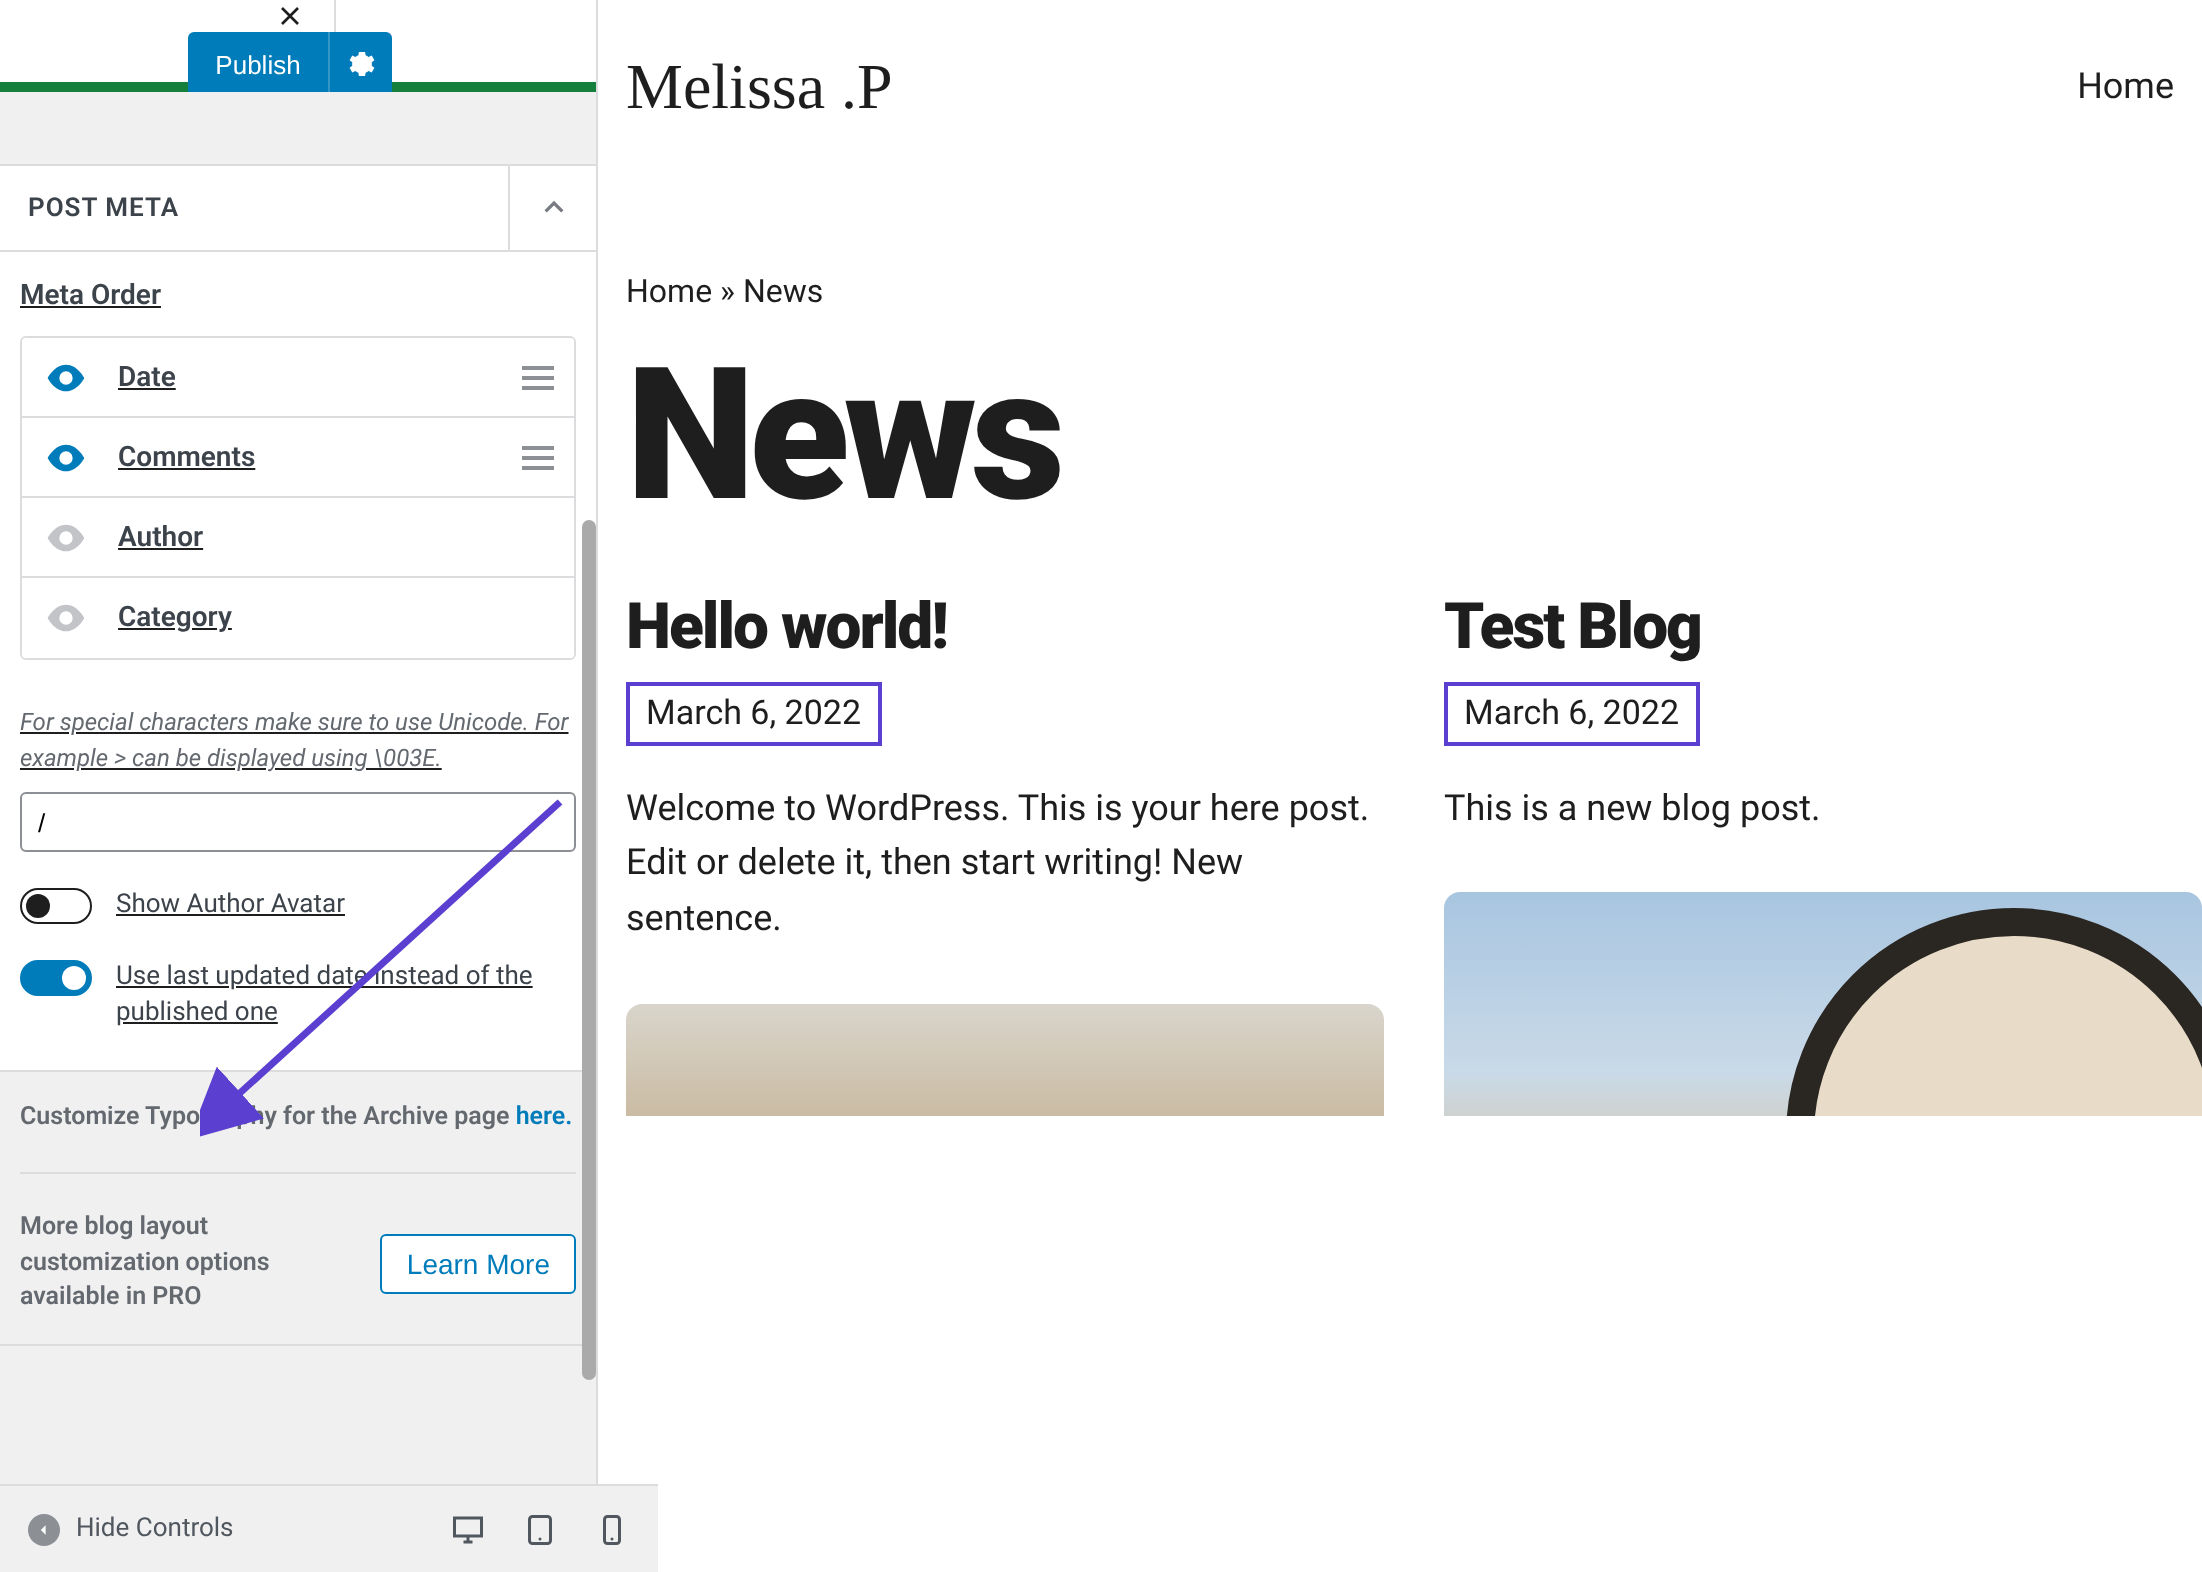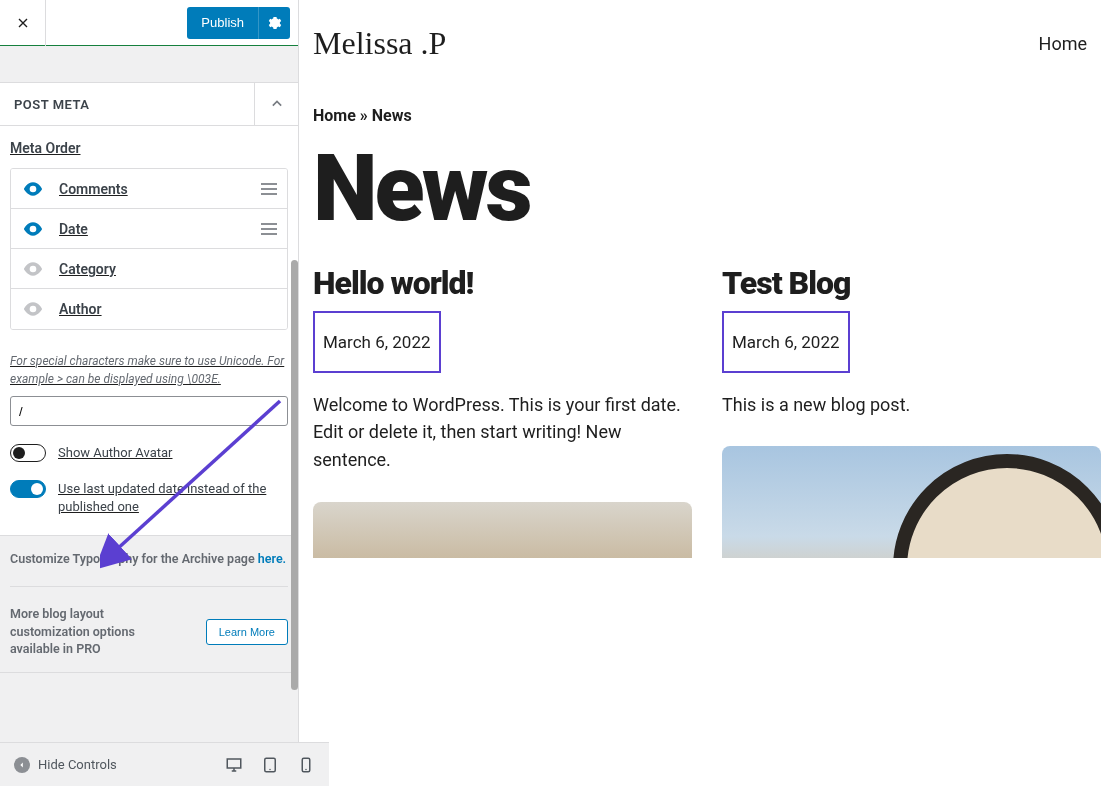--- a/index.html
+++ b/index.html
@@ -1,21 +1,21 @@
 <!DOCTYPE html>
 <html><head>
 <meta charset="utf-8">
 <style>
 * { margin: 0; padding: 0; box-sizing: border-box; }
 body { font-family: -apple-system, BlinkMacSystemFont, "Segoe UI", Roboto, sans-serif; font-size: 13px; color: #1e1e1e; background: #fff; width: 1101px; height: 786px; overflow: hidden; position: relative; }
 
 
 .sidebar { position: absolute; left: 0; top: 0; width: 299px; height: 786px; background: #f0f0f1; border-right: 1px solid #dcdcde; display: flex; flex-direction: column; }
 
-.topbar { height: 46px; background: #fff; border-bottom: 1px solid #15803d; display: flex; align-items: center; justify-content: space-between; padding: 0 8px 0 0; }
+.topbar { height: 46px; background: #fff; border-bottom: 5px solid #15803d; display: flex; align-items: center; justify-content: space-between; padding: 0 8px 0 0; flex-direction: column; }
 .close-pane { width: 46px; height: 46px; display: flex; align-items: center; justify-content: center; border-right: 1px solid #dcdcde; cursor: pointer; }
 .close-pane svg { width: 16px; height: 16px; }
 .publish-wrap { display: flex; align-items: center; gap: 0; }
 .publish-btn { background: #007cba; color: #fff; border: none; height: 32px; padding: 0 14px; font-size: 13px; border-radius: 3px 0 0 3px; cursor: pointer; }
 .gear-btn { background: #007cba; color: #fff; width: 32px; height: 32px; display: flex; align-items: center; justify-content: center; border-radius: 0 3px 3px 0; border-left: 1px solid rgba(255,255,255,0.2); cursor: pointer; }
 .gear-btn svg { width: 16px; height: 16px; }
 
 .spacer-bar { height: 36px; background: #f0f0f1; }
 
 .section-header { background: #fff; border: 1px solid #dcdcde; border-left: none; border-right: none; height: 44px; display: flex; align-items: center; justify-content: space-between; padding: 0 14px; }
@@ -46,46 +46,46 @@
 .toggle .knob { position: absolute; width: 12px; height: 12px; background: #1e1e1e; border-radius: 50%; top: 2px; left: 2px; }
 .toggle.on { background: #007cba; border-color: #007cba; }
 .toggle.on .knob { background: #fff; left: auto; right: 2px; }
 .toggle-label { font-size: 13px; color: #3c434a; line-height: 1.4; }
 
 .footer-panel { background: #f0f0f1; padding: 14px 10px; border-bottom: 1px solid #dcdcde; }
 .footer-text { font-size: 12.5px; font-weight: 600; color: #646970; line-height: 1.5; }
 .footer-text a { color: #007cba; text-decoration: none; }
 .pro-row { display: flex; justify-content: space-between; align-items: center; margin-top: 18px; padding-top: 18px; border-top: 1px solid #dcdcde; }
 .pro-text { font-size: 12.5px; font-weight: 600; color: #646970; line-height: 1.4; max-width: 150px; }
-.learn-btn { border: 1px solid #007cba; color: #007cba; background: #fff; padding: 6px 12px; border-radius: 3px; font-size: 11px; cursor: pointer; }
+.learn-btn { border: 1px solid #007cba; color: #007cba; background: #fff; padding: 6px 12px; border-radius: 3px; font-size: 14px; cursor: pointer; }
 
 .bottombar { position: absolute; bottom: 0; left: 0; width: 329px; height: 44px; background: #f0f0f1; border-top: 1px solid #dcdcde; display: flex; align-items: center; padding: 0 14px; justify-content: space-between; }
 .hide-controls { display: flex; align-items: center; gap: 8px; color: #50575e; font-size: 13px; cursor: pointer; }
 .hide-controls .circ { width: 16px; height: 16px; border-radius: 50%; background: #8c8f94; display: flex; align-items: center; justify-content: center; }
 .hide-controls .circ svg { width: 8px; height: 8px; fill: #fff; }
 .devices { display: flex; gap: 18px; }
 .devices svg { width: 18px; height: 18px; fill: #50575e; cursor: pointer; }
 
 .scroll-indicator { position: absolute; right: 0; top: 260px; width: 7px; height: 430px; background: #aaa; border-radius: 4px; }
 
 
 .preview { position: absolute; left: 299px; top: 0; right: 0; height: 558px; background: #fff; padding: 16px 0 0 14px; overflow: hidden; }
 .site-header { display: flex; justify-content: space-between; align-items: center; padding-right: 14px; height: 54px; }
 .site-logo { font-family: "Brush Script MT", cursive; font-size: 32px; font-weight: 500; }
 .nav-home { font-size: 18px; color: #1e1e1e; }
 
-.breadcrumb { margin-top: 36px; font-size: 16px; color: #1e1e1e; font-weight: bold; }
+.breadcrumb { margin-top: 66px; font-size: 16px; color: #1e1e1e; }
 .breadcrumb a { color: #1e1e1e; text-decoration: none; }
 
 .page-title { font-size: 92px; font-weight: 900; letter-spacing: -3px; margin-top: 18px; line-height: 1; }
 
 .posts { display: flex; gap: 30px; margin-top: 32px; }
 .post { flex: 1; min-width: 0; }
 .post-title { font-size: 32px; font-weight: 900; letter-spacing: -1px; line-height: 1.05; margin-bottom: 10px; }
-.post-date { display: inline-block; border: 2.5px solid #5b3fd1; padding: 19px 8px; font-size: 17px; margin-bottom: 18px; }
+.post-date { display: inline-block; border: 2.5px solid #5b3fd1; padding: 4px 8px; font-size: 17px; margin-bottom: 18px; }
 .post-excerpt { font-size: 18px; line-height: 1.55; margin-bottom: 28px; }
 .post-img { width: 100%; height: 226px; border-radius: 8px; }
 .img1 { background: linear-gradient(180deg, #d9d5cc 0%, #c8b89e 28%, #786050 40%, #4a3d35 55%, #3a3530 72%, #2a2622 100%); position: relative; overflow: hidden; }
 .img1::before { content:""; position:absolute; left:50%; top:48%; transform:translateX(-50%); width:6px; height:120px; background:#555; }
 .img1::after { content:""; position:absolute; left:50%; bottom:10px; transform:translateX(-50%); width:48px; height:88px; background:#111; border-radius:20px 20px 8px 8px; }
 .img2 { background: linear-gradient(180deg, #a8c5e0 0%, #c9dae8 40%, #d4c9b8 60%, #c4a88f 100%); position: relative; overflow:hidden; }
 .img2::after { content:""; position:absolute; right:-20px; bottom:-10px; width:200px; height:200px; background:#e8dcc8; border-radius:50% 50% 0 0; border:14px solid #2a2622; }
 
 .arrow { position: absolute; left: 100px; top: 396px; pointer-events: none; z-index: 5; }
 </style>
@@ -123,55 +123,55 @@
 
   <div class="panel-body">
     <div class="field-label">Meta Order</div>
     <div class="meta-list">
       <div class="meta-row active">
         <span class="eye">
             <svg viewBox="0 0 24 16">
               <path d="M12 0C5 0 1 8 1 8s4 8 11 8 11-8 11-8-4-8-11-8zm0 12a4 4 0 110-8 4 4 0 010 8z"></path>
             </svg>
           </span>
+        <span class="label">Date</span>
+        <span class="drag">
+            <svg viewBox="0 0 16 14">
+              <path d="M0 2h16M0 7h16M0 12h16" stroke="#8c8f94" stroke-width="2"></path>
+            </svg>
+          </span>
+      </div>
+      <div class="meta-row active">
+        <span class="eye">
+            <svg viewBox="0 0 24 16">
+              <path d="M12 0C5 0 1 8 1 8s4 8 11 8 11-8 11-8-4-8-11-8zm0 12a4 4 0 110-8 4 4 0 010 8z"></path>
+            </svg>
+          </span>
         <span class="label">Comments</span>
         <span class="drag">
             <svg viewBox="0 0 16 14">
               <path d="M0 2h16M0 7h16M0 12h16" stroke="#8c8f94" stroke-width="2"></path>
             </svg>
           </span>
       </div>
-      <div class="meta-row active">
-        <span class="eye">
-            <svg viewBox="0 0 24 16">
-              <path d="M12 0C5 0 1 8 1 8s4 8 11 8 11-8 11-8-4-8-11-8zm0 12a4 4 0 110-8 4 4 0 010 8z"></path>
-            </svg>
-          </span>
-        <span class="label">Date</span>
-        <span class="drag">
-            <svg viewBox="0 0 16 14">
-              <path d="M0 2h16M0 7h16M0 12h16" stroke="#8c8f94" stroke-width="2"></path>
-            </svg>
-          </span>
-      </div>
       <div class="meta-row inactive">
         <span class="eye">
             <svg viewBox="0 0 24 16">
               <path d="M12 0C5 0 1 8 1 8s4 8 11 8 11-8 11-8-4-8-11-8zm0 12a4 4 0 110-8 4 4 0 010 8z"></path>
             </svg>
           </span>
+        <span class="label">Author</span>
+      </div>
+      <div class="meta-row inactive">
+        <span class="eye">
+            <svg viewBox="0 0 24 16">
+              <path d="M12 0C5 0 1 8 1 8s4 8 11 8 11-8 11-8-4-8-11-8zm0 12a4 4 0 110-8 4 4 0 010 8z"></path>
+            </svg>
+          </span>
         <span class="label">Category</span>
-      </div>
-      <div class="meta-row inactive">
-        <span class="eye">
-            <svg viewBox="0 0 24 16">
-              <path d="M12 0C5 0 1 8 1 8s4 8 11 8 11-8 11-8-4-8-11-8zm0 12a4 4 0 110-8 4 4 0 010 8z"></path>
-            </svg>
-          </span>
-        <span class="label">Author</span>
       </div>
     </div>
 
     <div class="sep-section">
       <div class="sep-hint">For special characters make sure to use Unicode. For example &gt; can be displayed using \003E.</div>
       <input class="sep-input" value="/" style="">
     </div>
 
     <div class="toggle-row">
       <div class="toggle">
@@ -245,21 +245,21 @@
     <span>»</span>
     <span>News</span>
   </div>
 
   <h1 class="page-title">News</h1>
 
   <div class="posts">
     <div class="post">
       <h2 class="post-title">Hello world!</h2>
       <div class="post-date">March 6, 2022</div>
-      <p class="post-excerpt">Welcome to WordPress. This is your first date. Edit or delete it, then start writing! New sentence.</p>
+      <p class="post-excerpt">Welcome to WordPress. This is your here post. Edit or delete it, then start writing! New sentence.</p>
       <div class="post-img img1"></div>
     </div>
     <div class="post">
       <h2 class="post-title">Test Blog</h2>
       <div class="post-date">March 6, 2022</div>
       <p class="post-excerpt">This is a new blog post.</p>
       <div class="post-img img2"></div>
     </div>
   </div>
 </div>

